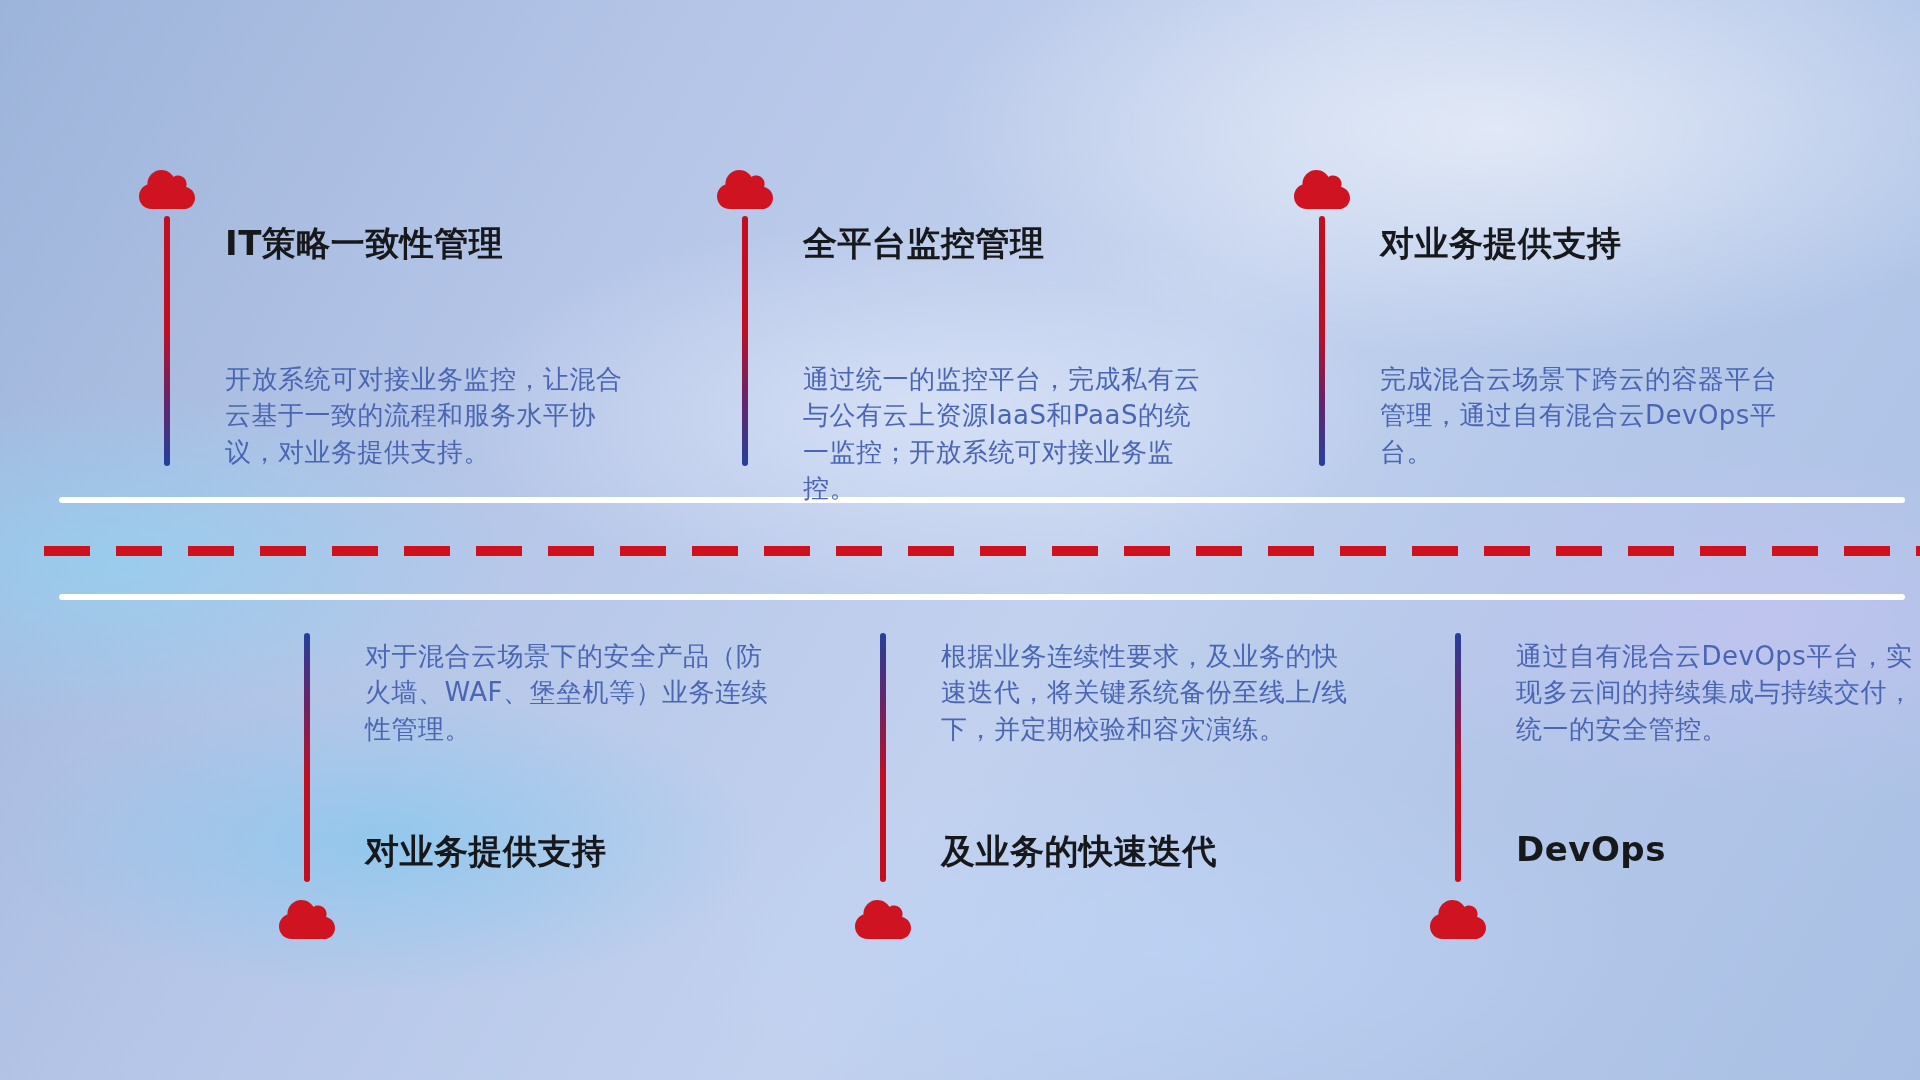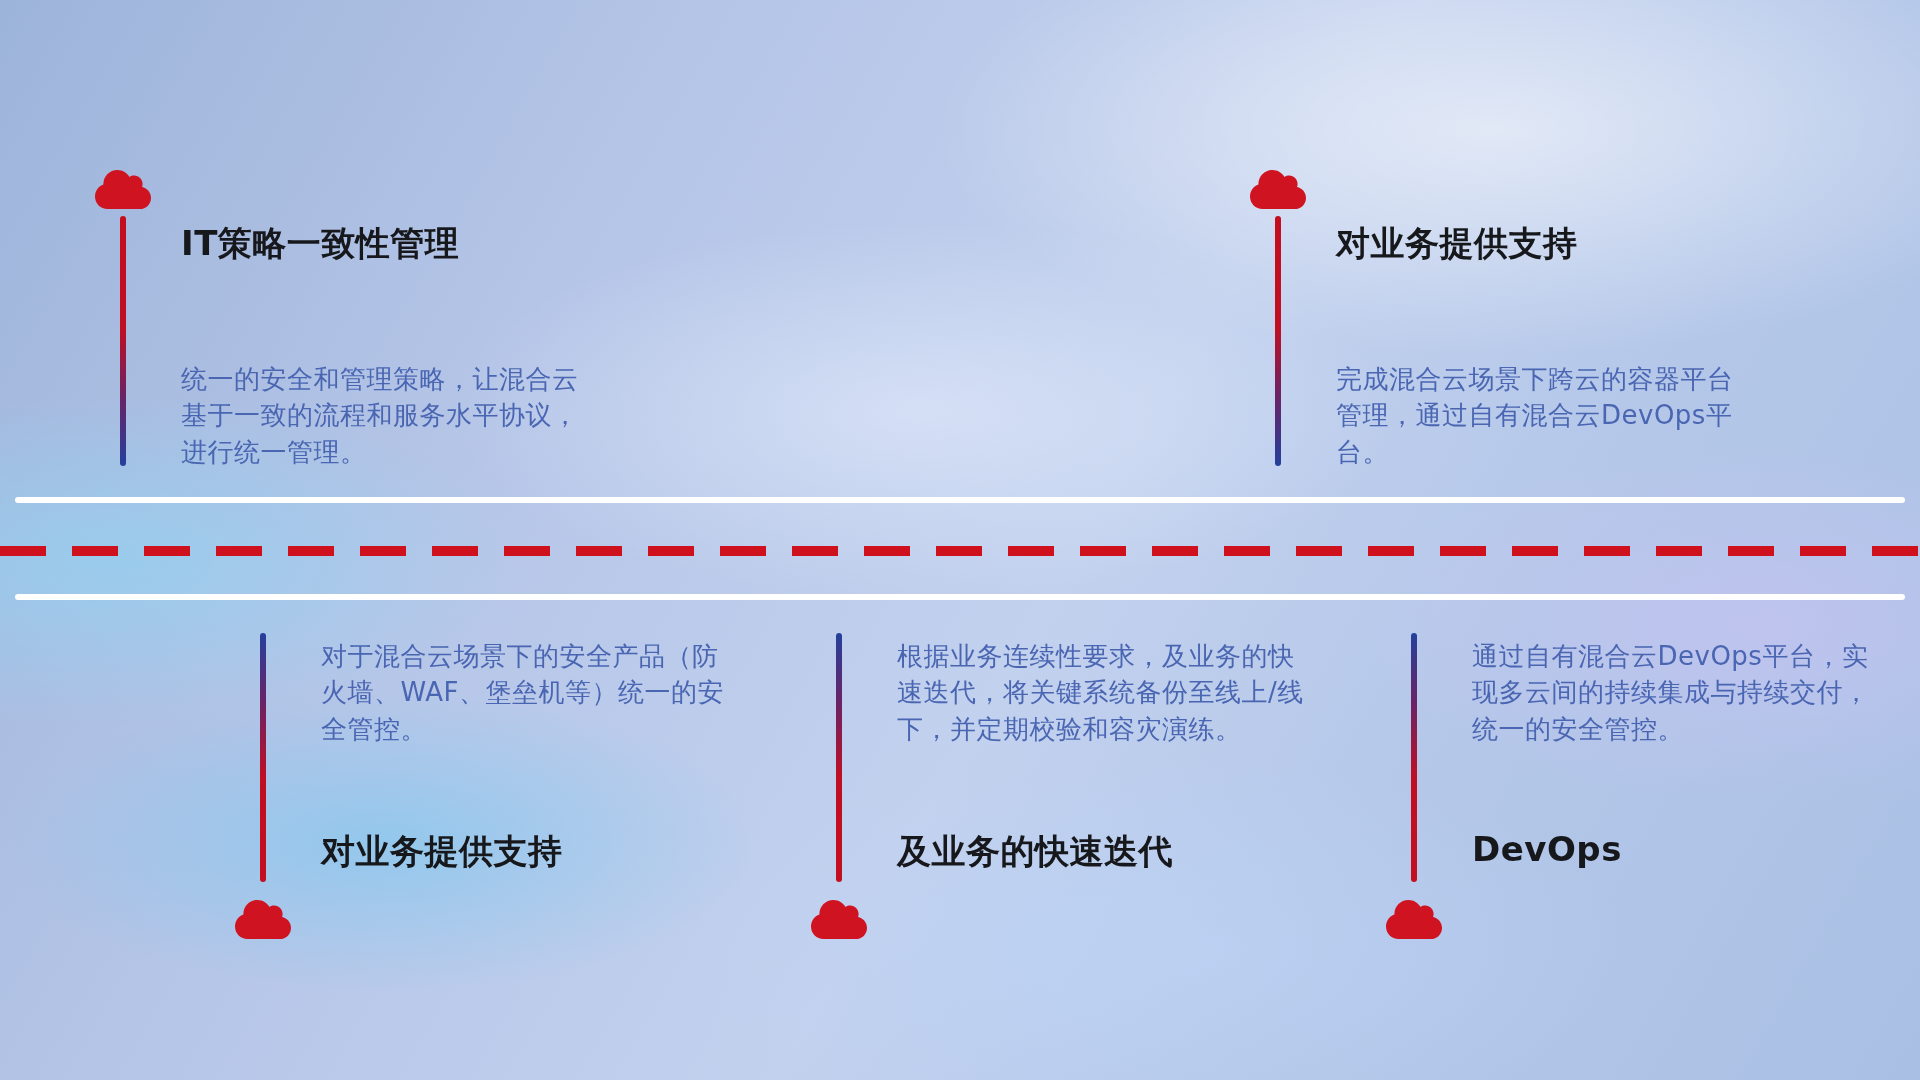--- a/index.html
+++ b/index.html
@@ -11,21 +11,21 @@
     background:
       radial-gradient(42% 30% at 78% 12%, rgba(255,255,255,0.55), rgba(255,255,255,0) 70%),
       radial-gradient(35% 25% at 48% 38%, rgba(235,242,255,0.50), rgba(255,255,255,0) 70%),
       radial-gradient(30% 22% at 6% 52%, rgba(140,215,245,0.55), rgba(140,215,245,0) 70%),
       radial-gradient(28% 20% at 20% 78%, rgba(110,200,240,0.50), rgba(110,200,240,0) 70%),
       radial-gradient(30% 24% at 92% 58%, rgba(205,195,245,0.50), rgba(205,195,245,0) 70%),
       radial-gradient(36% 26% at 60% 88%, rgba(190,215,250,0.50), rgba(190,215,250,0) 70%),
       linear-gradient(120deg, #9db4da 0%, #b6c6e8 30%, #c2d1ee 55%, #b4c7e9 75%, #a9c0e4 100%);
   }
 
-  .stage { position: absolute; inset: 0; }
+  .stage { position: absolute; inset: 0; margin-left: 44px; }
 
   
   .sep-white {
     position: absolute; left: 15px; right: 15px; height: 6px;
     background: #ffffff; border-radius: 3px;
   }
   .sep-white.line1 { top: 497px; }
   .sep-white.line2 { top: 594px; }
   .sep-dashed {
     position: absolute; left: 0; right: 0; top: 546px; height: 10px;
@@ -90,38 +90,48 @@
   <div class="sep-white line2"></div>
 
   <section class="col top c1">
     <span class="cloud">
       <svg viewBox="0 0 640 512" aria-hidden="true">
           <path fill="#d01320" d="M0 336c0 79.5 64.5 144 144 144H512c70.7 0 128-57.3 128-128c0-61.9-44-113.6-102.4-125.4c4.1-10.7 6.4-22.4 6.4-34.6c0-53-43-96-96-96c-19.7 0-38.1 6-53.3 16.2C367 64.2 315.3 32 256 32C167.6 32 96 103.6 96 192c0 2.7 .1 5.4 .2 8.1C40.2 219.8 0 273.2 0 336z"></path>
         </svg>
     </span>
     <span class="vline"></span>
     <h2 class="title">IT策略一致性管理</h2>
-    <p class="desc">统一的安全和管理策略，让混合云基于一致的流程和服务水平协议，进行统一管理。</p>
+    <p class="desc">开放系统可对接业务监控，让混合云基于一致的流程和服务水平协议，对业务提供支持。</p>
   </section>
 
+  <section class="col top c2">
+    <span class="cloud">
+      <svg viewBox="0 0 640 512" aria-hidden="true">
+          <path fill="#d01320" d="M0 336c0 79.5 64.5 144 144 144H512c70.7 0 128-57.3 128-128c0-61.9-44-113.6-102.4-125.4c4.1-10.7 6.4-22.4 6.4-34.6c0-53-43-96-96-96c-19.7 0-38.1 6-53.3 16.2C367 64.2 315.3 32 256 32C167.6 32 96 103.6 96 192c0 2.7 .1 5.4 .2 8.1C40.2 219.8 0 273.2 0 336z"></path>
+        </svg>
+    </span>
+    <span class="vline"></span>
+    <h2 class="title">全平台监控管理</h2>
+    <p class="desc">通过统一的监控平台，完成私有云与公有云上资源IaaS和PaaS的统一监控；开放系统可对接业务监控。</p>
+  </section>
 
   <section class="col top c3">
     <span class="cloud">
       <svg viewBox="0 0 640 512" aria-hidden="true">
           <path fill="#d01320" d="M0 336c0 79.5 64.5 144 144 144H512c70.7 0 128-57.3 128-128c0-61.9-44-113.6-102.4-125.4c4.1-10.7 6.4-22.4 6.4-34.6c0-53-43-96-96-96c-19.7 0-38.1 6-53.3 16.2C367 64.2 315.3 32 256 32C167.6 32 96 103.6 96 192c0 2.7 .1 5.4 .2 8.1C40.2 219.8 0 273.2 0 336z"></path>
         </svg>
     </span>
     <span class="vline"></span>
     <h2 class="title">对业务提供支持</h2>
     <p class="desc">完成混合云场景下跨云的容器平台管理，通过自有混合云DevOps平台。</p>
   </section>
 
   <section class="col bottom c4">
     <span class="vline"></span>
-    <p class="desc">对于混合云场景下的安全产品（防火墙、WAF、堡垒机等）统一的安全管控。</p>
+    <p class="desc">对于混合云场景下的安全产品（防火墙、WAF、堡垒机等）业务连续性管理。</p>
     <h2 class="title">对业务提供支持</h2>
     <span class="cloud">
       <svg viewBox="0 0 640 512" aria-hidden="true">
           <path fill="#d01320" d="M0 336c0 79.5 64.5 144 144 144H512c70.7 0 128-57.3 128-128c0-61.9-44-113.6-102.4-125.4c4.1-10.7 6.4-22.4 6.4-34.6c0-53-43-96-96-96c-19.7 0-38.1 6-53.3 16.2C367 64.2 315.3 32 256 32C167.6 32 96 103.6 96 192c0 2.7 .1 5.4 .2 8.1C40.2 219.8 0 273.2 0 336z"></path>
         </svg>
     </span>
   </section>
 
   <section class="col bottom c5">
     <span class="vline"></span>

